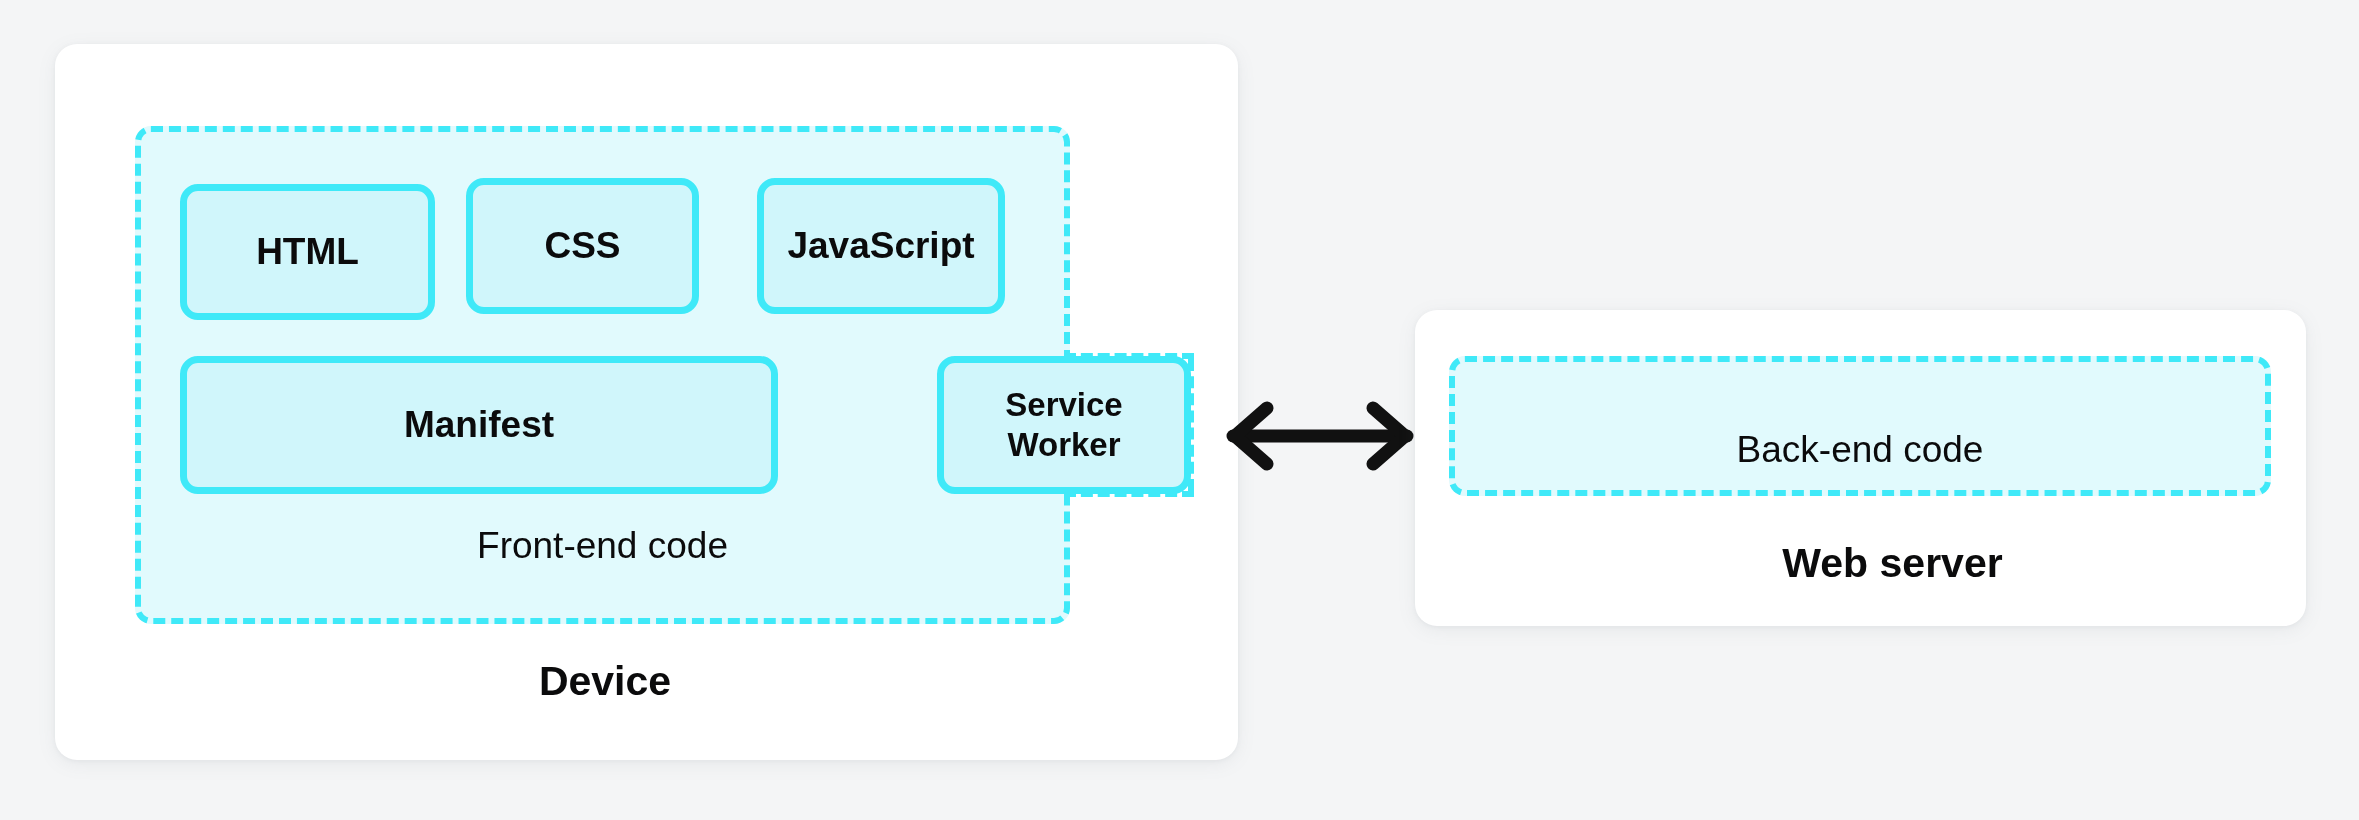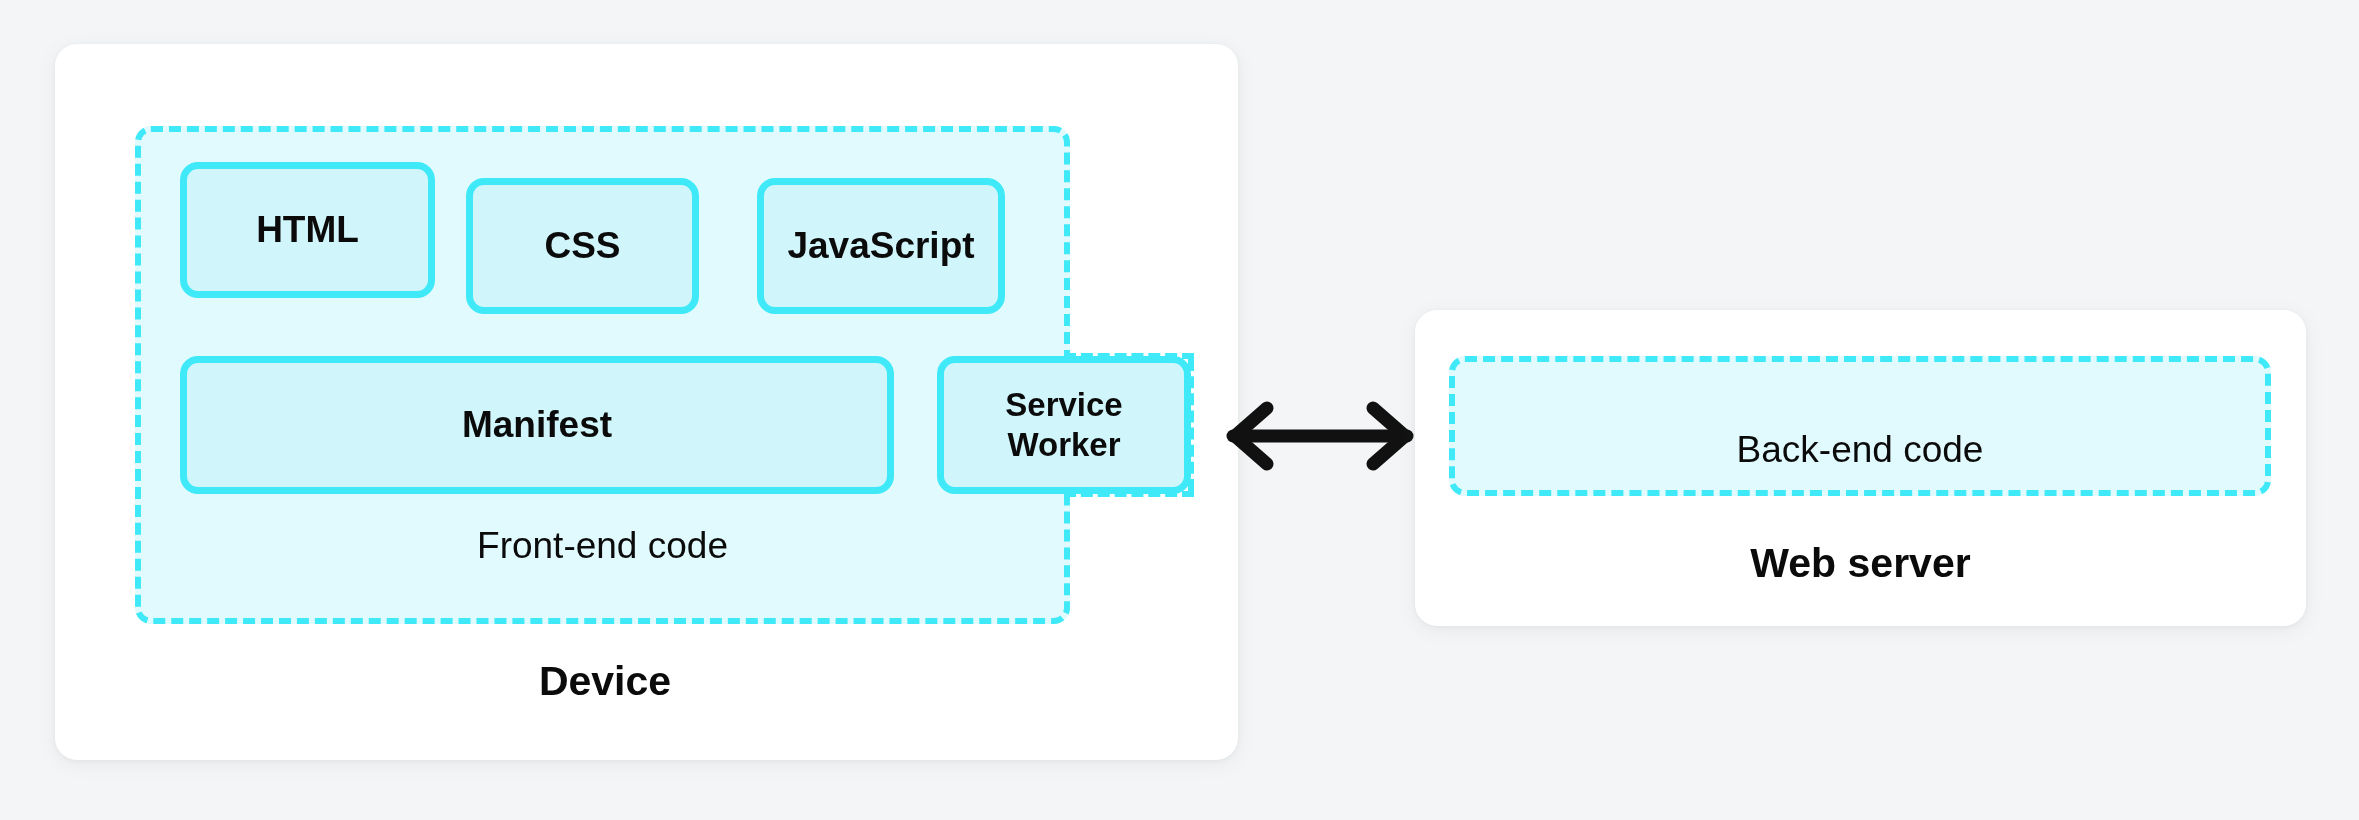--- a/index.html
+++ b/index.html
@@ -76,24 +76,24 @@
     border-radius: 18px;
     box-sizing: border-box;
     display: flex;
     align-items: center;
     justify-content: center;
     text-align: center;
     color: #0b0b0c;
     font-weight: bold;
   }
 
-  #box-html   { left: 180px;  top: 162px; width: 255px; height: 136px; font-size: 37px; }
+  #box-html   { left: 180px;  top: 184px; width: 255px; height: 136px; font-size: 37px; }
   #box-css    { left: 466px;  top: 178px; width: 233px; height: 136px; font-size: 37px; }
   #box-js     { left: 757px;  top: 178px; width: 248px; height: 136px; font-size: 37px; }
-  #box-manifest { left: 180px; top: 356px; width: 714px; height: 138px; font-size: 37px; }
+  #box-manifest { left: 180px; top: 356px; width: 598px; height: 138px; font-size: 37px; }
 
   #box-serviceworker {
     left: 937px;
     top: 356px;
     width: 254px;
     height: 138px;
     font-size: 33px;
     line-height: 1.22;
     z-index: 4;
   }
@@ -157,20 +157,21 @@
     font-size: 37px;
     font-weight: normal;
   }
 
   #server-caption {
     left: 1415px;
     top: 540px;
     width: 891px;
     font-size: 41px;
     font-weight: bold;
+    padding-left: 32px;
   }
 
   
   #link-arrow {
     position: absolute;
     left: 1215px;
     top: 400px;
     width: 210px;
     height: 72px;
   }

